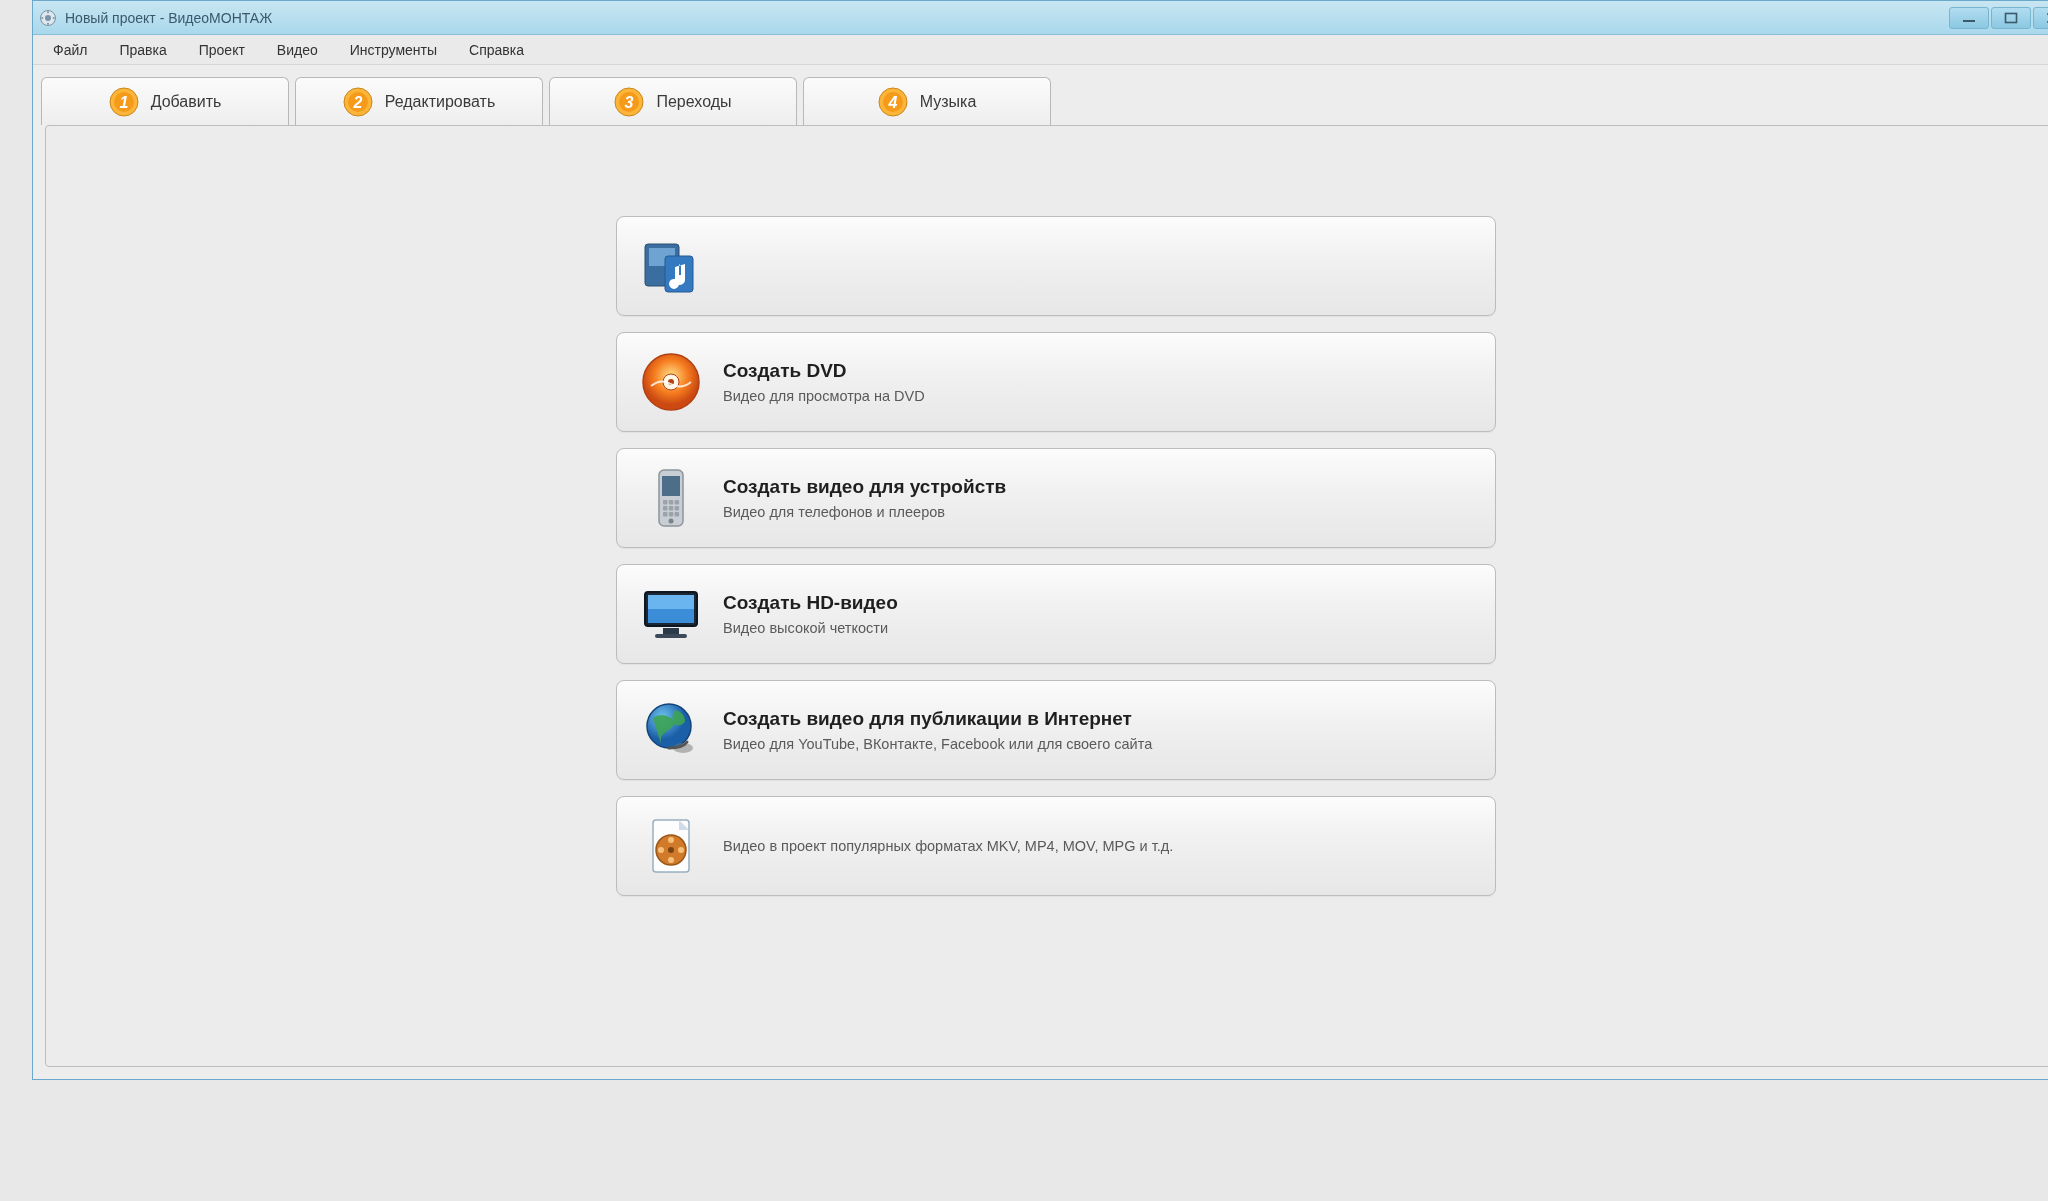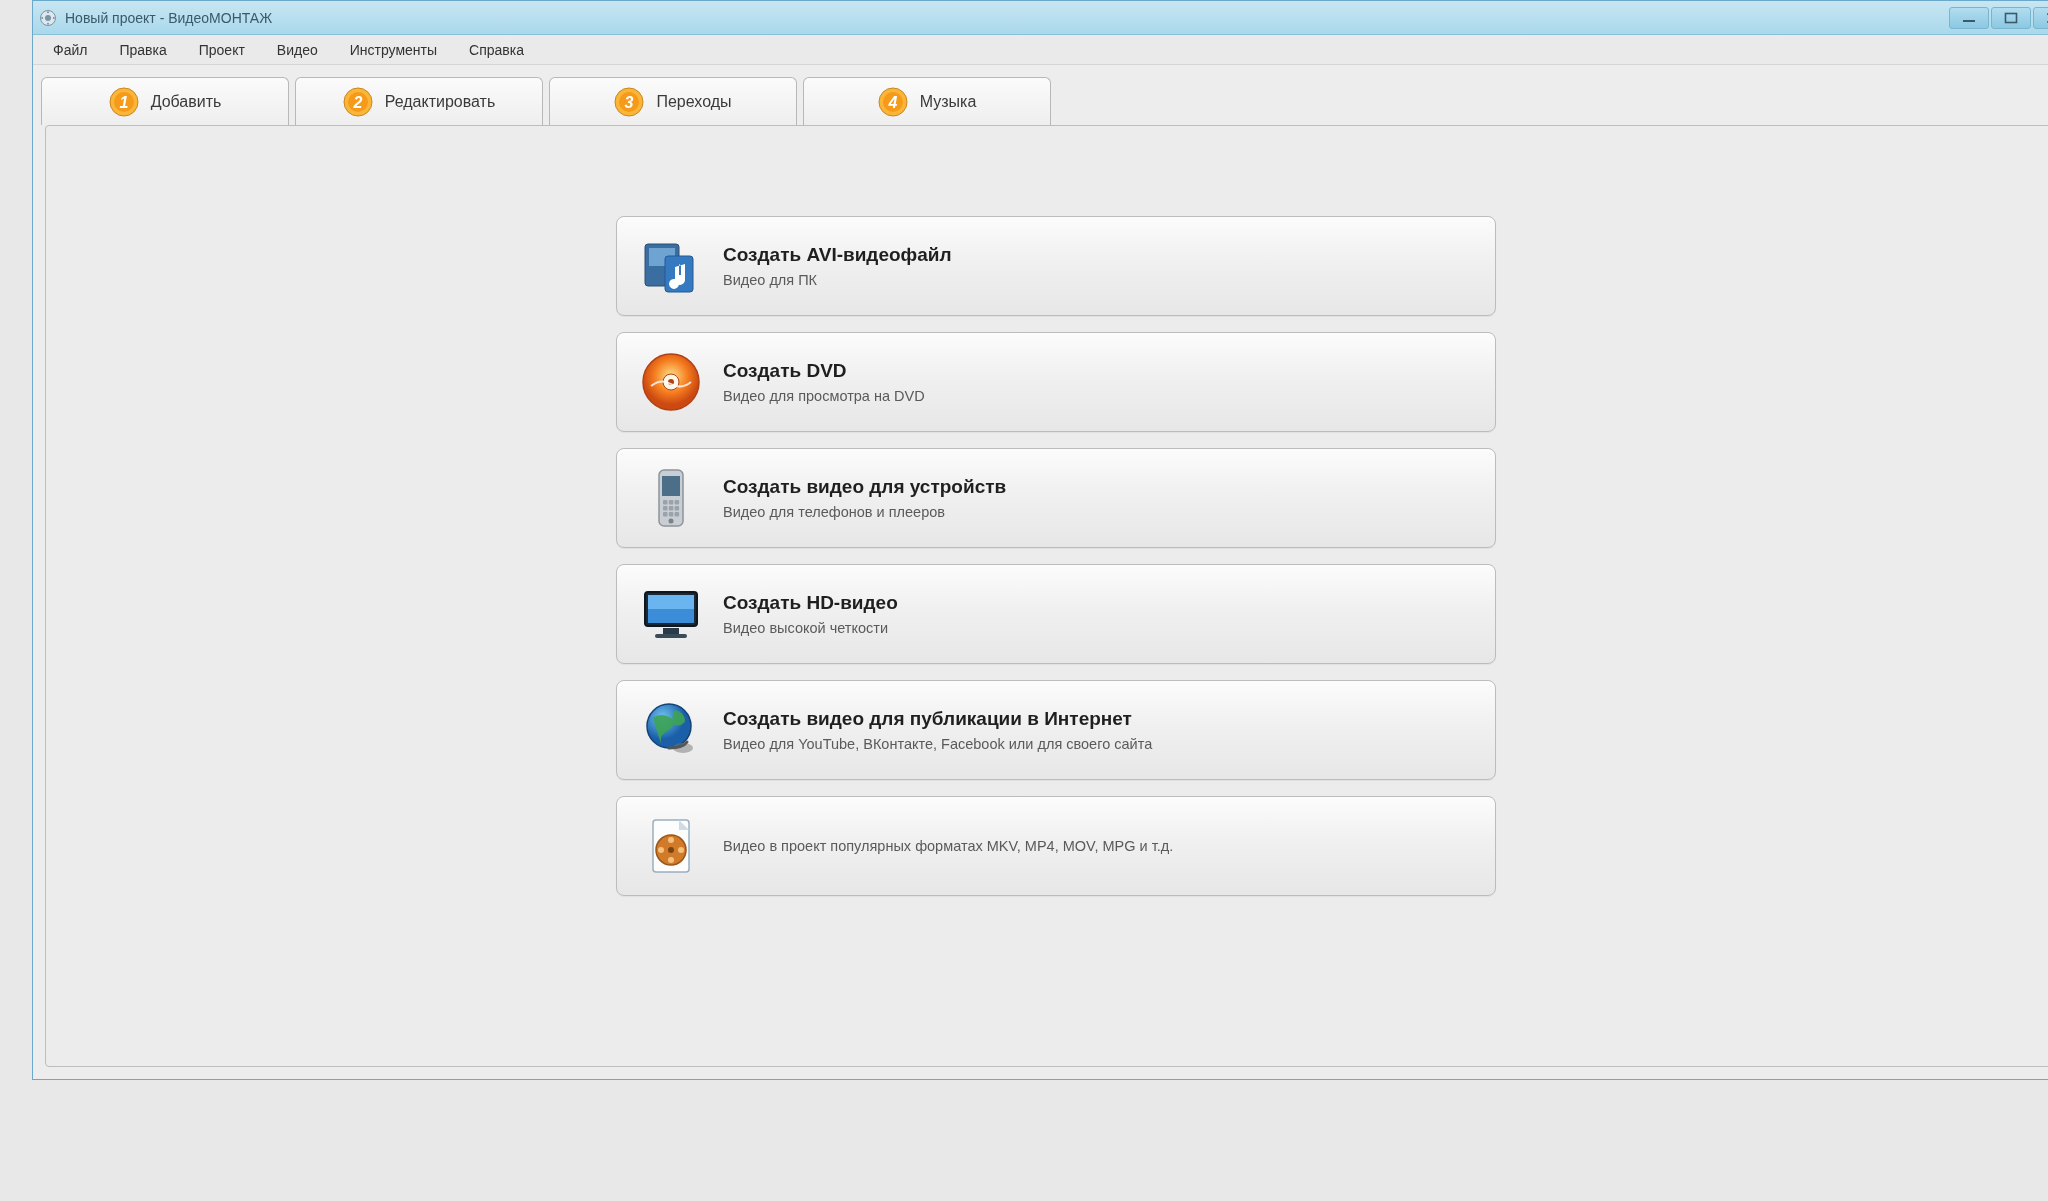--- a/index.html
+++ b/index.html
@@ -236,24 +236,20 @@
 
     <div class="option-card">
       <span class="option-icon">
         <svg viewBox="0 0 64 64">
           <rect x="6" y="10" width="34" height="42" rx="3" fill="#3b6ea0" stroke="#2c4f73"></rect>
           <rect x="10" y="14" width="26" height="18" fill="#6fa3d2"></rect>
           <rect x="26" y="22" width="28" height="36" rx="3" fill="#3579c0" stroke="#225a94"></rect>
           <path d="M40 30 v20 a5 5 0 1 1 -4 -5 v-12 l10 -3 v16 a5 5 0 1 1 -4 -5 v-9 z" fill="#fff"></path>
         </svg>
       </span>
-      <div class="option-text">
-        <div class="option-title">Создать AVI-видеофайл</div>
-        <div class="option-desc">Видео для ПК</div>
-      </div>
     </div>
 
     <div class="option-card">
       <span class="option-icon">
         <svg viewBox="0 0 64 64">
           <defs>
               <radialGradient id="dr" cx="50%" cy="40%">
                 <stop offset="0%" stop-color="#ffe28a"></stop>
                 <stop offset="60%" stop-color="#f57c1f"></stop>
                 <stop offset="100%" stop-color="#cc4a12"></stop>

